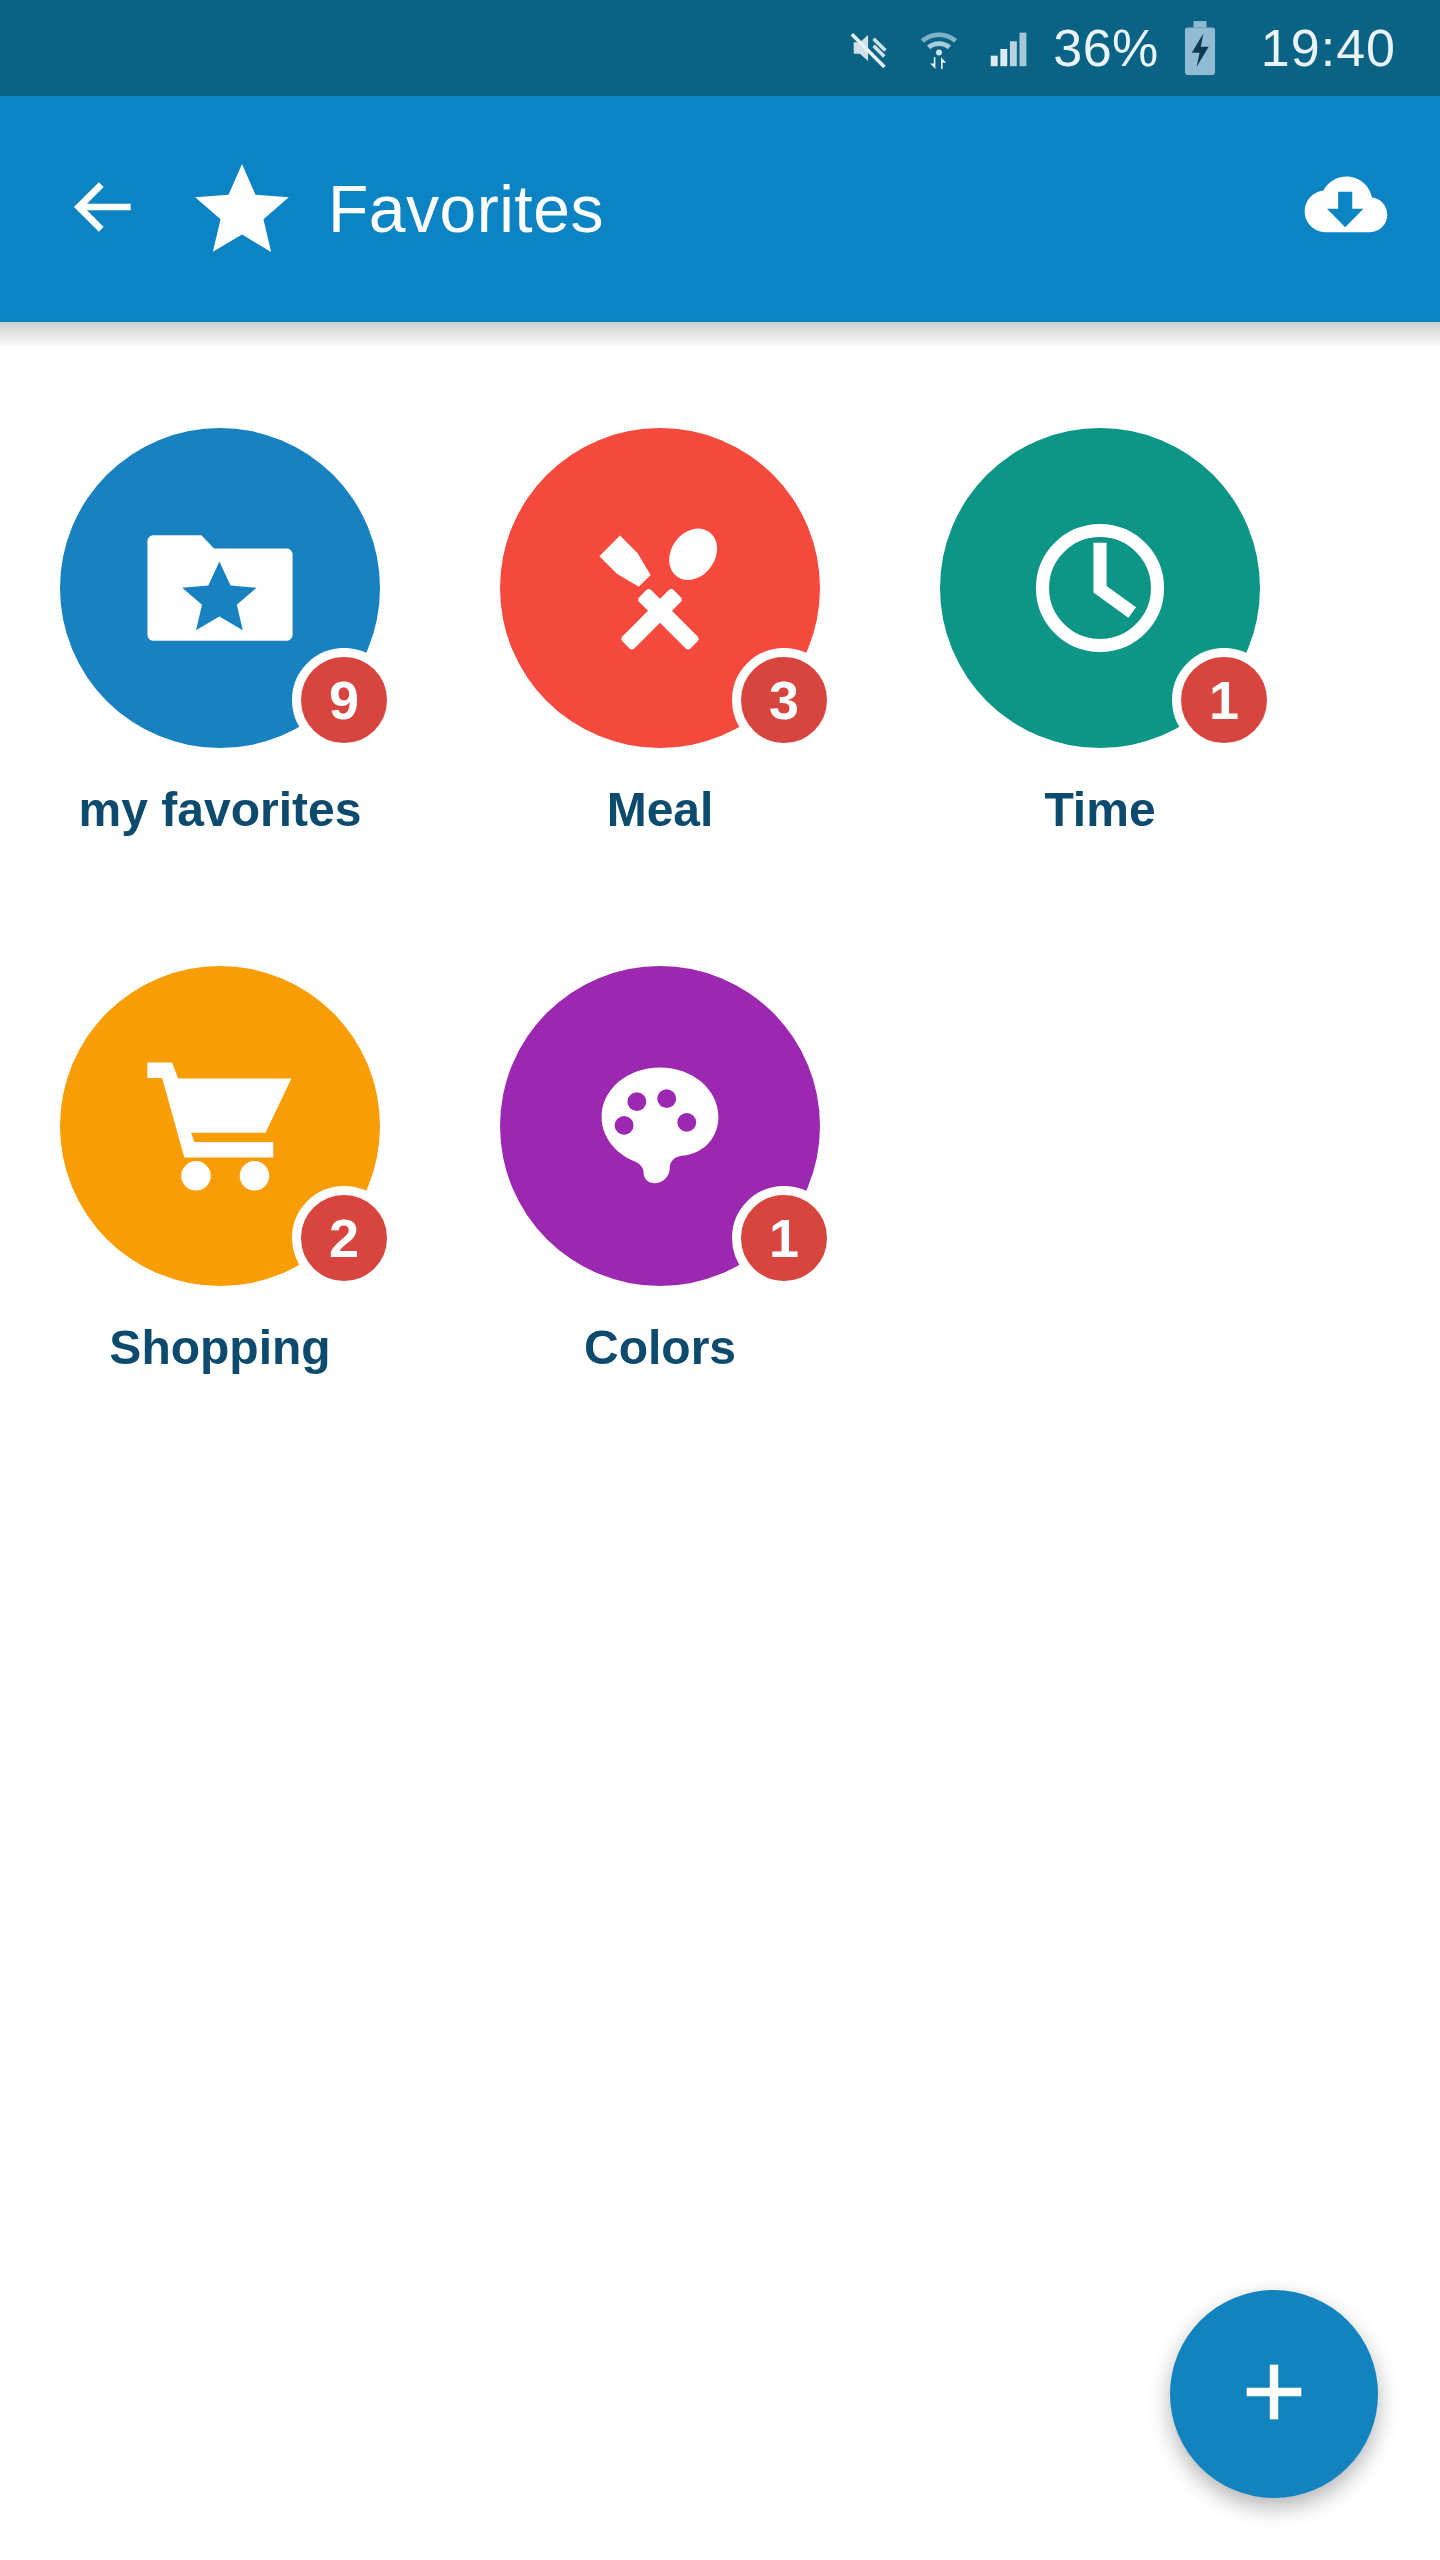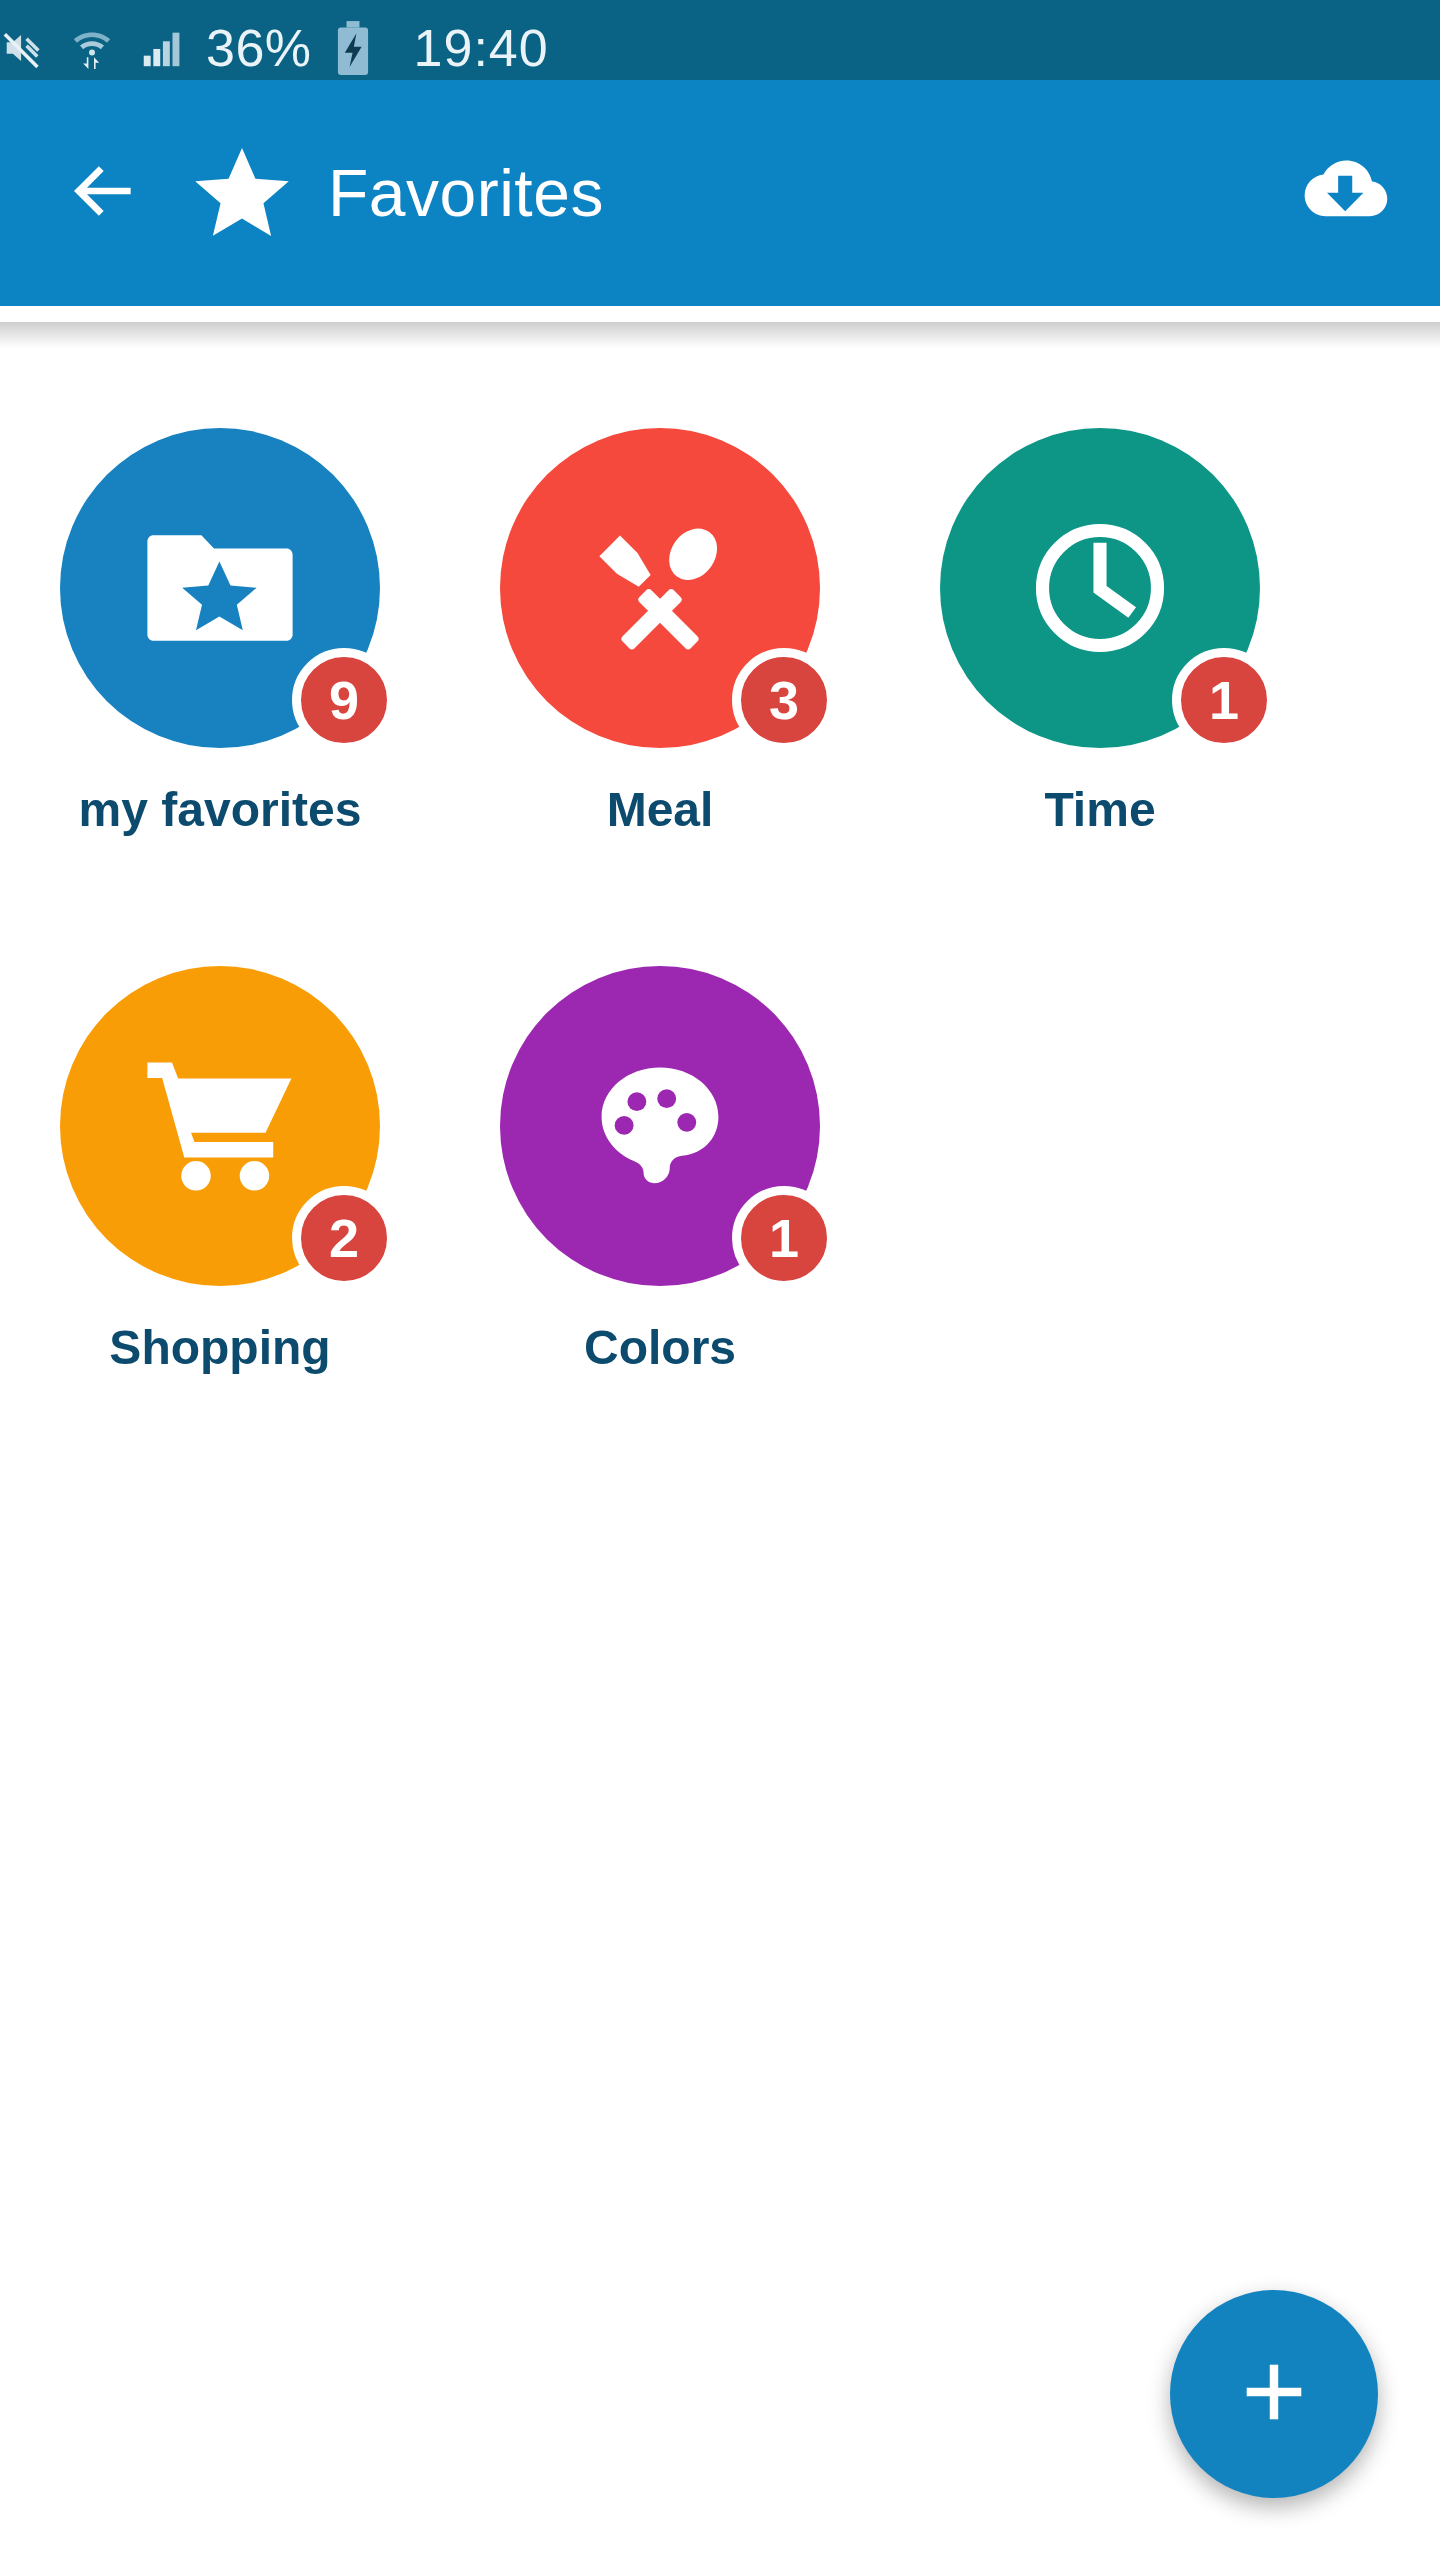--- a/index.html
+++ b/index.html
@@ -8,30 +8,30 @@
     background:#ffffff;
     font-family:"Liberation Sans", sans-serif;
     overflow:hidden;
   }
   #screen { position:relative; width:1440px; height:2560px; background:#ffffff; }
 
   
   .statusbar {
     position:absolute; top:0; left:0; width:1440px; height:96px;
     background:#0a6384;
-    display:flex; align-items:center; 
-    padding-right:16px; gap:22px;
+    display:flex; align-items:center; justify-content:flex-end;
+    padding-right:44px; gap:22px;
   }
   .sb-icon { display:flex; align-items:center; justify-content:center; }
   .sb-text { color:#eaf3f7; font-size:52px; font-weight:400; letter-spacing:0.5px; line-height:1; }
   .sb-clock { color:#eaf3f7; font-size:52px; font-weight:400; letter-spacing:1px; line-height:1; margin-left:20px; }
 
   
   .appbar {
-    position:absolute; top:80px; left:0; width:1440px; height:226px;
+    position:absolute; top:96px; left:0; width:1440px; height:226px;
     background:#0c83c2;
     display:flex; align-items:center; padding:0 40px 0 58px;
   }
   .appbar-shadow {
     position:absolute; top:322px; left:0; width:1440px; height:26px;
     background:linear-gradient(to bottom, rgba(120,120,120,0.36), rgba(140,140,140,0.0));
   }
   .back-btn { width:92px; height:92px; display:flex; align-items:center; justify-content:center; cursor:pointer; }
   .appbar-star { width:108px; height:108px; margin-left:38px; display:flex; align-items:center; justify-content:center; }
   .appbar-title {

